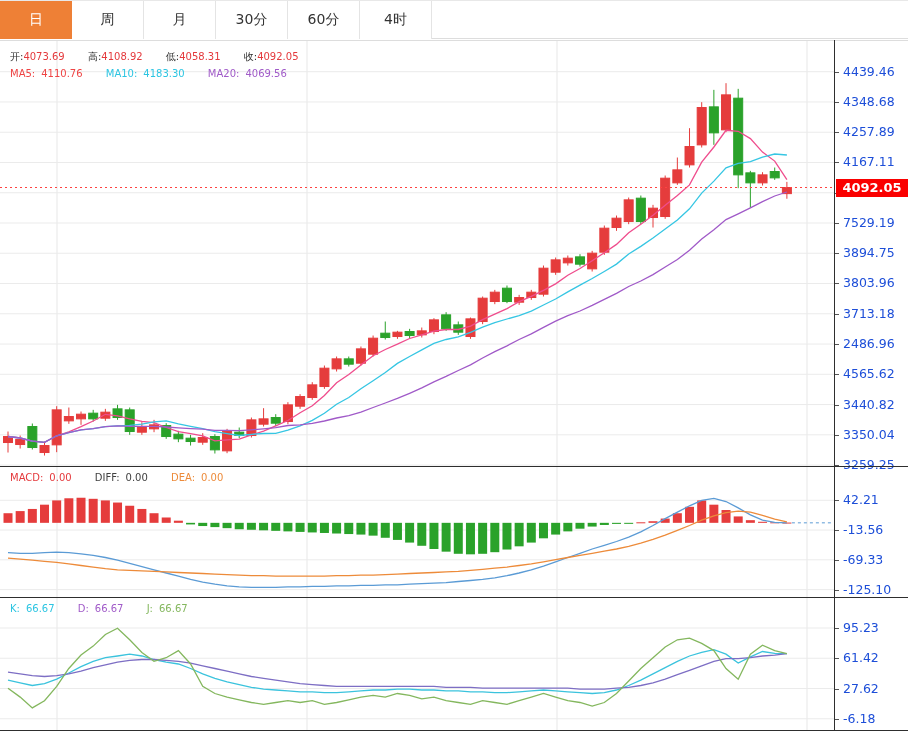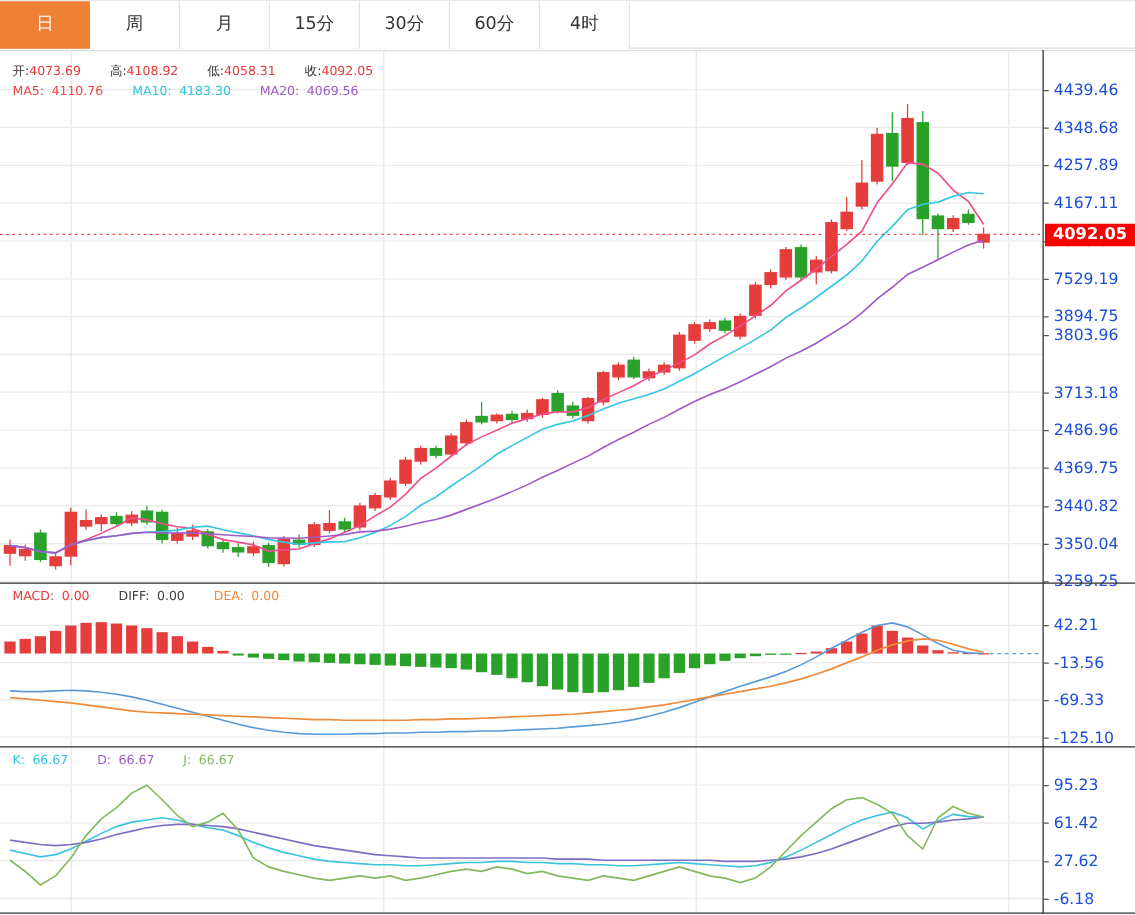--- a/index.html
+++ b/index.html
@@ -49,21 +49,20 @@
 </style>
 </head>
 <body>
 
 <div class="app">
 
   <div class="tabbar" id="tabbar">
       <div class="tab active" style="background: rgb(238, 128, 54);">日</div>
       <div class="tab">周</div>
       <div class="tab">月</div>
-      <div class="tab">15分</div>
       <div class="tab">30分</div>
       <div class="tab">60分</div>
       <div class="tab">4时</div>
     </div>
 
   <div class="chart">
     <svg id="main-svg" class="panel" width="834" height="426">
         <line x1="57" y1="0" x2="57" y2="426" stroke="#e7e7e7" stroke-width="1"></line>
         <line x1="307" y1="0" x2="307" y2="426" stroke="#e7e7e7" stroke-width="1"></line>
         <line x1="557" y1="0" x2="557" y2="426" stroke="#e7e7e7" stroke-width="1"></line>
@@ -335,24 +334,24 @@
     </div>
 
     <div class="axis-col" id="axis-col">
         <div class="axis-label" style="top: 23.7px;">4439.46</div>
         <div class="axis-label" style="top: 53.96px;">4348.68</div>
         <div class="axis-label" style="top: 84.22px;">4257.89</div>
         <div class="axis-label" style="top: 114.48px;">4167.11</div>
         <div class="axis-label" style="top: 144.74px;">4076.32</div>
         <div class="axis-label" style="top: 175px;">7529.19</div>
         <div class="axis-label" style="top: 205.26px;">3894.75</div>
-        <div class="axis-label" style="top: 220px;">3803.96</div>
+        <div class="axis-label" style="top: 235px;">3803.96</div>
         <div class="axis-label" style="top: 265.78px;">3713.18</div>
         <div class="axis-label" style="top: 296.04px;">2486.96</div>
-        <div class="axis-label" style="top: 326.3px;">4369.75</div>
+        <div class="axis-label" style="top: 326.3px;">4565.62</div>
         <div class="axis-label" style="top: 356.56px;">3440.82</div>
         <div class="axis-label" style="top: 386.82px;">3350.04</div>
         <div class="axis-label" style="top: 417.08px;">3259.25</div>
         <div class="axis-label" style="top: 452.3px;">42.21</div>
         <div class="axis-label" style="top: 482.07px;">-13.56</div>
         <div class="axis-label" style="top: 511.84px;">-69.33</div>
         <div class="axis-label" style="top: 541.61px;">-125.10</div>
         <div class="axis-label" style="top: 580px;">95.23</div>
         <div class="axis-label" style="top: 610.26px;">61.42</div>
         <div class="axis-label" style="top: 640.52px;">27.62</div>

